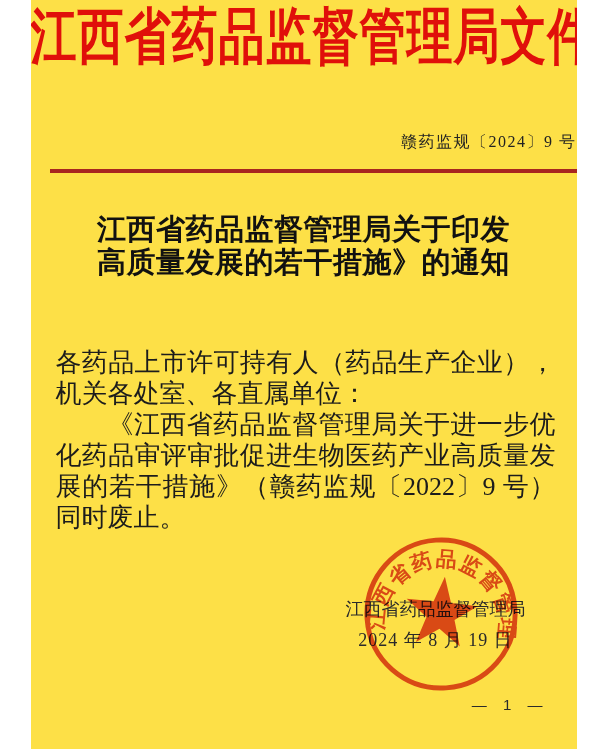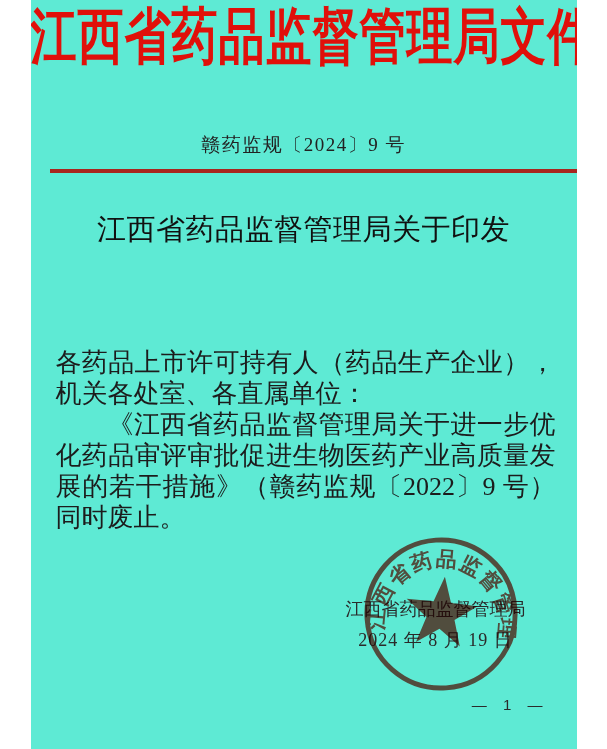--- a/index.html
+++ b/index.html
@@ -2,21 +2,21 @@
 <html><head>
 <meta charset="utf-8">
 <style>
   * { margin: 0; padding: 0; box-sizing: border-box; }
   html, body { background: #ffffff; }
   .page {
     position: relative;
     width: 546px;
     height: 749px;
     margin: 0 auto;
-    background: #5eead4;
+    background: #fde047;
     overflow: hidden;
     font-family: "Liberation Serif", "DejaVu Serif", serif;
     color: #1c1c1c;
   }
   
   .letterhead {
     position: absolute;
     top: 8px; left: 0; width: 100%;
     text-align: center;
     line-height: 58px;
@@ -28,39 +28,39 @@
     font-weight: 700;
     color: #e0100a;
     letter-spacing: 1px;
     transform: scaleY(1.32);
     transform-origin: 50% 50%;
   }
   
   .doc-number {
     position: absolute;
     top: 132px; left: 0; width: 100%;
-    text-align: center;
-    font-size: 19px;
+    text-align: right;
+    font-size: 16px;
     letter-spacing: 1.5px;
     color: #222;
   }
   
   .red-rule {
     position: absolute;
     top: 169px; left: 19px;
     width: 568px; height: 4px;
     background: #a8261f;
   }
   
   .doc-title {
     position: absolute;
     top: 213px; left: 0; width: 100%;
     text-align: center;
     font-size: 29px;
-    font-weight: 400;
+    font-weight: 700;
     line-height: 33px;
     color: #111;
     letter-spacing: 0.5px;
   }
   
   .doc-body {
     position: absolute;
     top: 347px; left: 25px; right: 21px;
     font-size: 26px;
     line-height: 31px;
@@ -117,20 +117,21 @@
   <div class="letterhead">
     <span>江西省药品监督管理局文件</span>
   </div>
 
   <div class="doc-number">赣药监规〔2024〕9 号</div>
 
   <div class="red-rule"></div>
 
   <div class="doc-title">
     <div>江西省药品监督管理局关于印发</div>
+    <div>高质量发展的若干措施》的通知</div>
   </div>
 
   <div class="doc-body">
     <p>各药品上市许可持有人（药品生产企业），机关各处室、各直属单位：</p>
     <p class="indent">《江西省药品监督管理局关于进一步优化药品审评审批促进生物医药产业高质量发展的若干措施》（赣药监规〔2022〕9 号）同时废止。</p>
   </div>
 
   <div class="signature">
     <div>江西省药品监督管理局</div>
     <div class="sig-date">2024 年 8 月 19 日</div>

